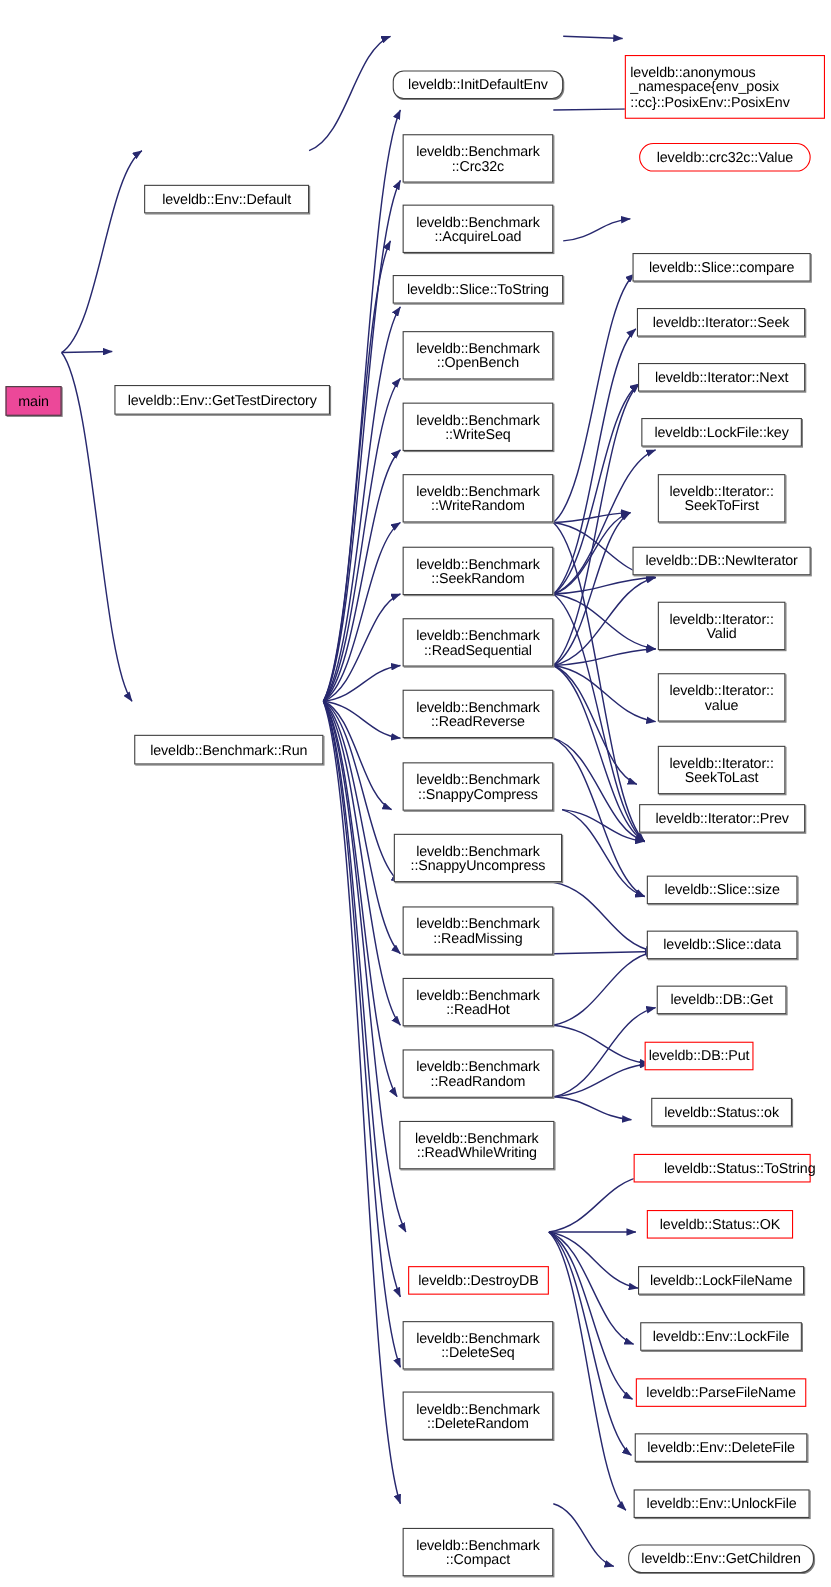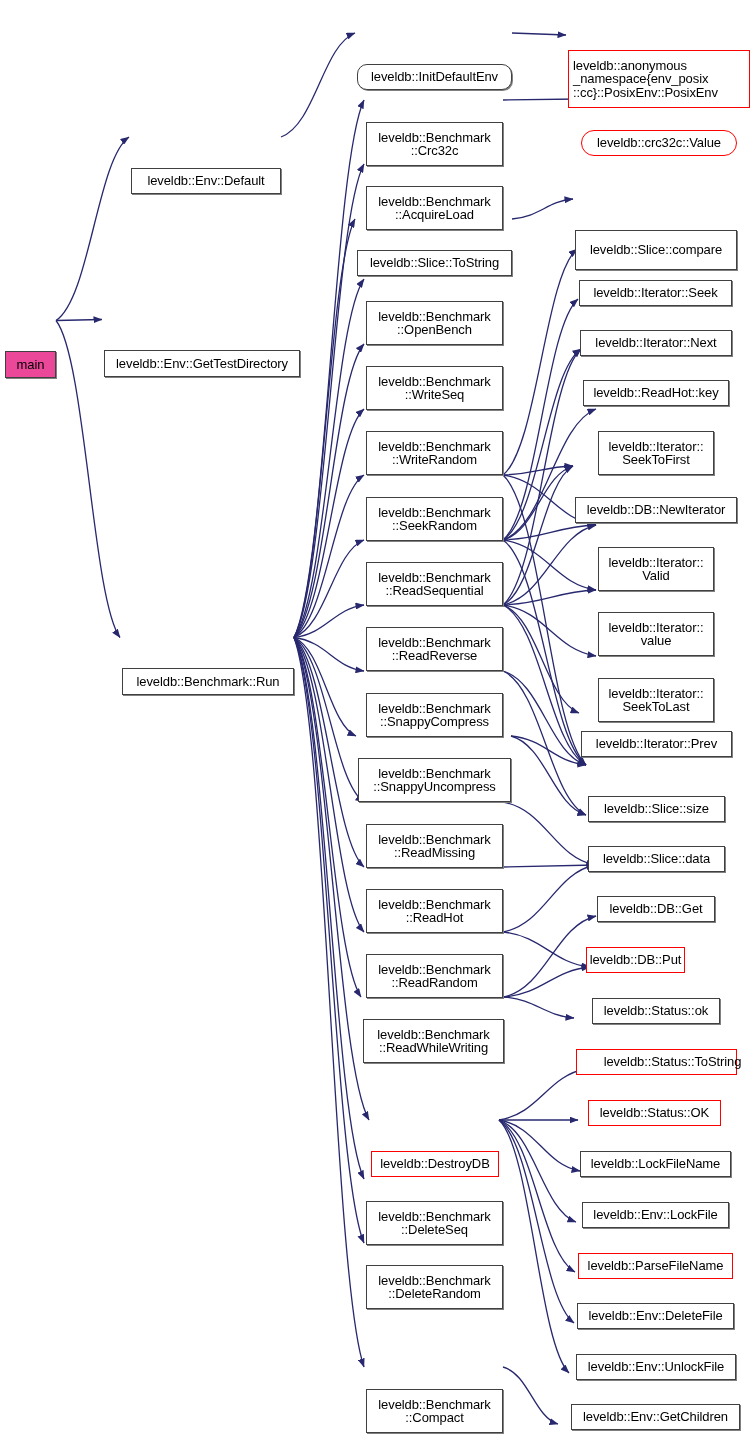--- a/index.html
+++ b/index.html
@@ -141,24 +141,24 @@
       <div class="node" style="left: 366px; top: 1157px; width: 137px; height: 44px;">leveldb::Benchmark
 ::DeleteSeq</div>
       <div class="node" style="left: 366px; top: 1221px; width: 137px; height: 44px;">leveldb::Benchmark
 ::DeleteRandom</div>
       <div class="node" style="left: 366px; top: 1345px; width: 137px; height: 44px;">leveldb::Benchmark
 ::Compact</div>
       <div class="node red" style="left: 568px; top: 6px; width: 182px; height: 58px; justify-content: flex-start; text-align: left; padding-left: 4px;">leveldb::anonymous
 _namespace{env_posix
 ::cc}::PosixEnv::PosixEnv</div>
       <div class="node red" style="left: 581px; top: 86px; width: 156px; height: 26px; border-radius: 13px;">leveldb::crc32c::Value</div>
-      <div class="node" style="left: 575px; top: 186px; width: 162px; height: 40px;">leveldb::Slice::compare</div>
+      <div class="node" style="left: 575px; top: 186px; width: 162px; height: 26px;">leveldb::Slice::compare</div>
       <div class="node" style="left: 579px; top: 236px; width: 153px; height: 26px;">leveldb::Iterator::Seek</div>
       <div class="node" style="left: 580px; top: 286px; width: 152px; height: 26px;">leveldb::Iterator::Next</div>
-      <div class="node" style="left: 583px; top: 336px; width: 146px; height: 26px;">leveldb::ReadHot::key</div>
+      <div class="node" style="left: 583px; top: 336px; width: 146px; height: 26px;">leveldb::LockFile::key</div>
       <div class="node" style="left: 598px; top: 387px; width: 116px; height: 44px;">leveldb::Iterator::
 SeekToFirst</div>
       <div class="node" style="left: 575px; top: 453px; width: 162px; height: 26px;">leveldb::DB::NewIterator</div>
       <div class="node" style="left: 598px; top: 503px; width: 116px; height: 44px;">leveldb::Iterator::
 Valid</div>
       <div class="node" style="left: 598px; top: 568px; width: 116px; height: 44px;">leveldb::Iterator::
 value</div>
       <div class="node" style="left: 598px; top: 634px; width: 116px; height: 44px;">leveldb::Iterator::
 SeekToLast</div>
       <div class="node" style="left: 581px; top: 687px; width: 151px; height: 26px;">leveldb::Iterator::Prev</div>
@@ -167,16 +167,16 @@
       <div class="node" style="left: 597px; top: 852px; width: 118px; height: 26px;">leveldb::DB::Get</div>
       <div class="node red" style="left: 586px; top: 903px; width: 99px; height: 26px;">leveldb::DB::Put</div>
       <div class="node" style="left: 592px; top: 954px; width: 128px; height: 26px;">leveldb::Status::ok</div>
       <div class="node red" style="left: 576px; top: 1005px; width: 161px; height: 26px; padding-left: 32px;">leveldb::Status::ToString</div>
       <div class="node red" style="left: 588px; top: 1056px; width: 133px; height: 26px;">leveldb::Status::OK</div>
       <div class="node" style="left: 580px; top: 1107px; width: 151px; height: 26px;">leveldb::LockFileName</div>
       <div class="node" style="left: 582px; top: 1158px; width: 147px; height: 26px;">leveldb::Env::LockFile</div>
       <div class="node red" style="left: 578px; top: 1209px; width: 155px; height: 26px;">leveldb::ParseFileName</div>
       <div class="node" style="left: 577px; top: 1259px; width: 157px; height: 26px;">leveldb::Env::DeleteFile</div>
       <div class="node" style="left: 576px; top: 1310px; width: 160px; height: 26px;">leveldb::Env::UnlockFile</div>
-      <div class="node" style="left: 571px; top: 1360px; width: 169px; height: 26px;">leveldb::Env::GetChildren</div>
+      <div class="node" style="left: 571px; top: 1360px; width: 169px; height: 26px; border-radius: 12px;">leveldb::Env::GetChildren</div>
       <div class="node" style="left: 560px; top: 1411px; width: 191px; height: 26px;">leveldb::DB::CompactRange</div>
     </div>
 </div>
 
 </body></html>

